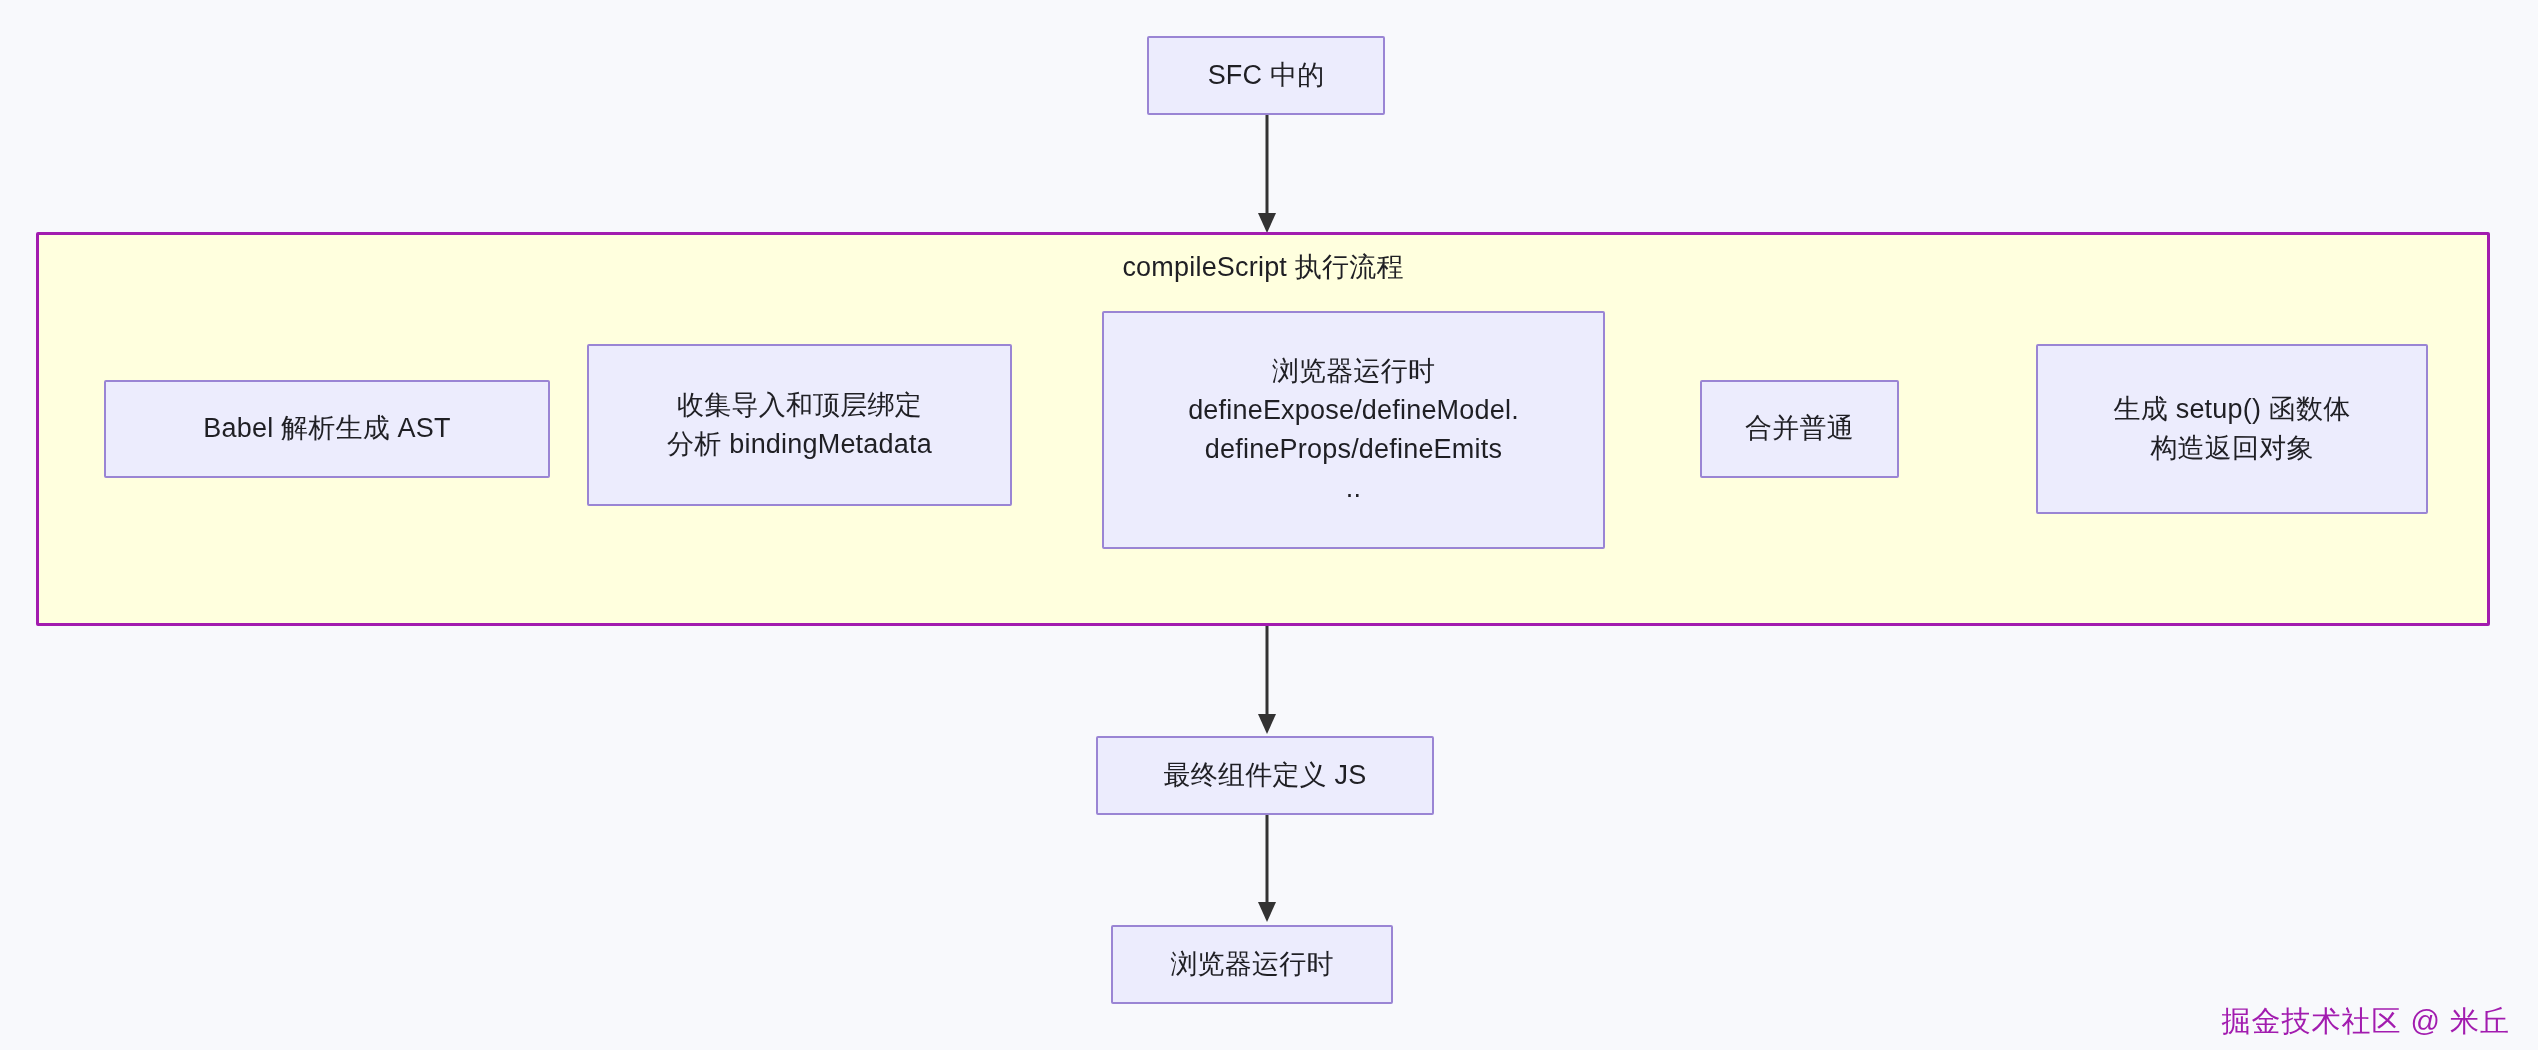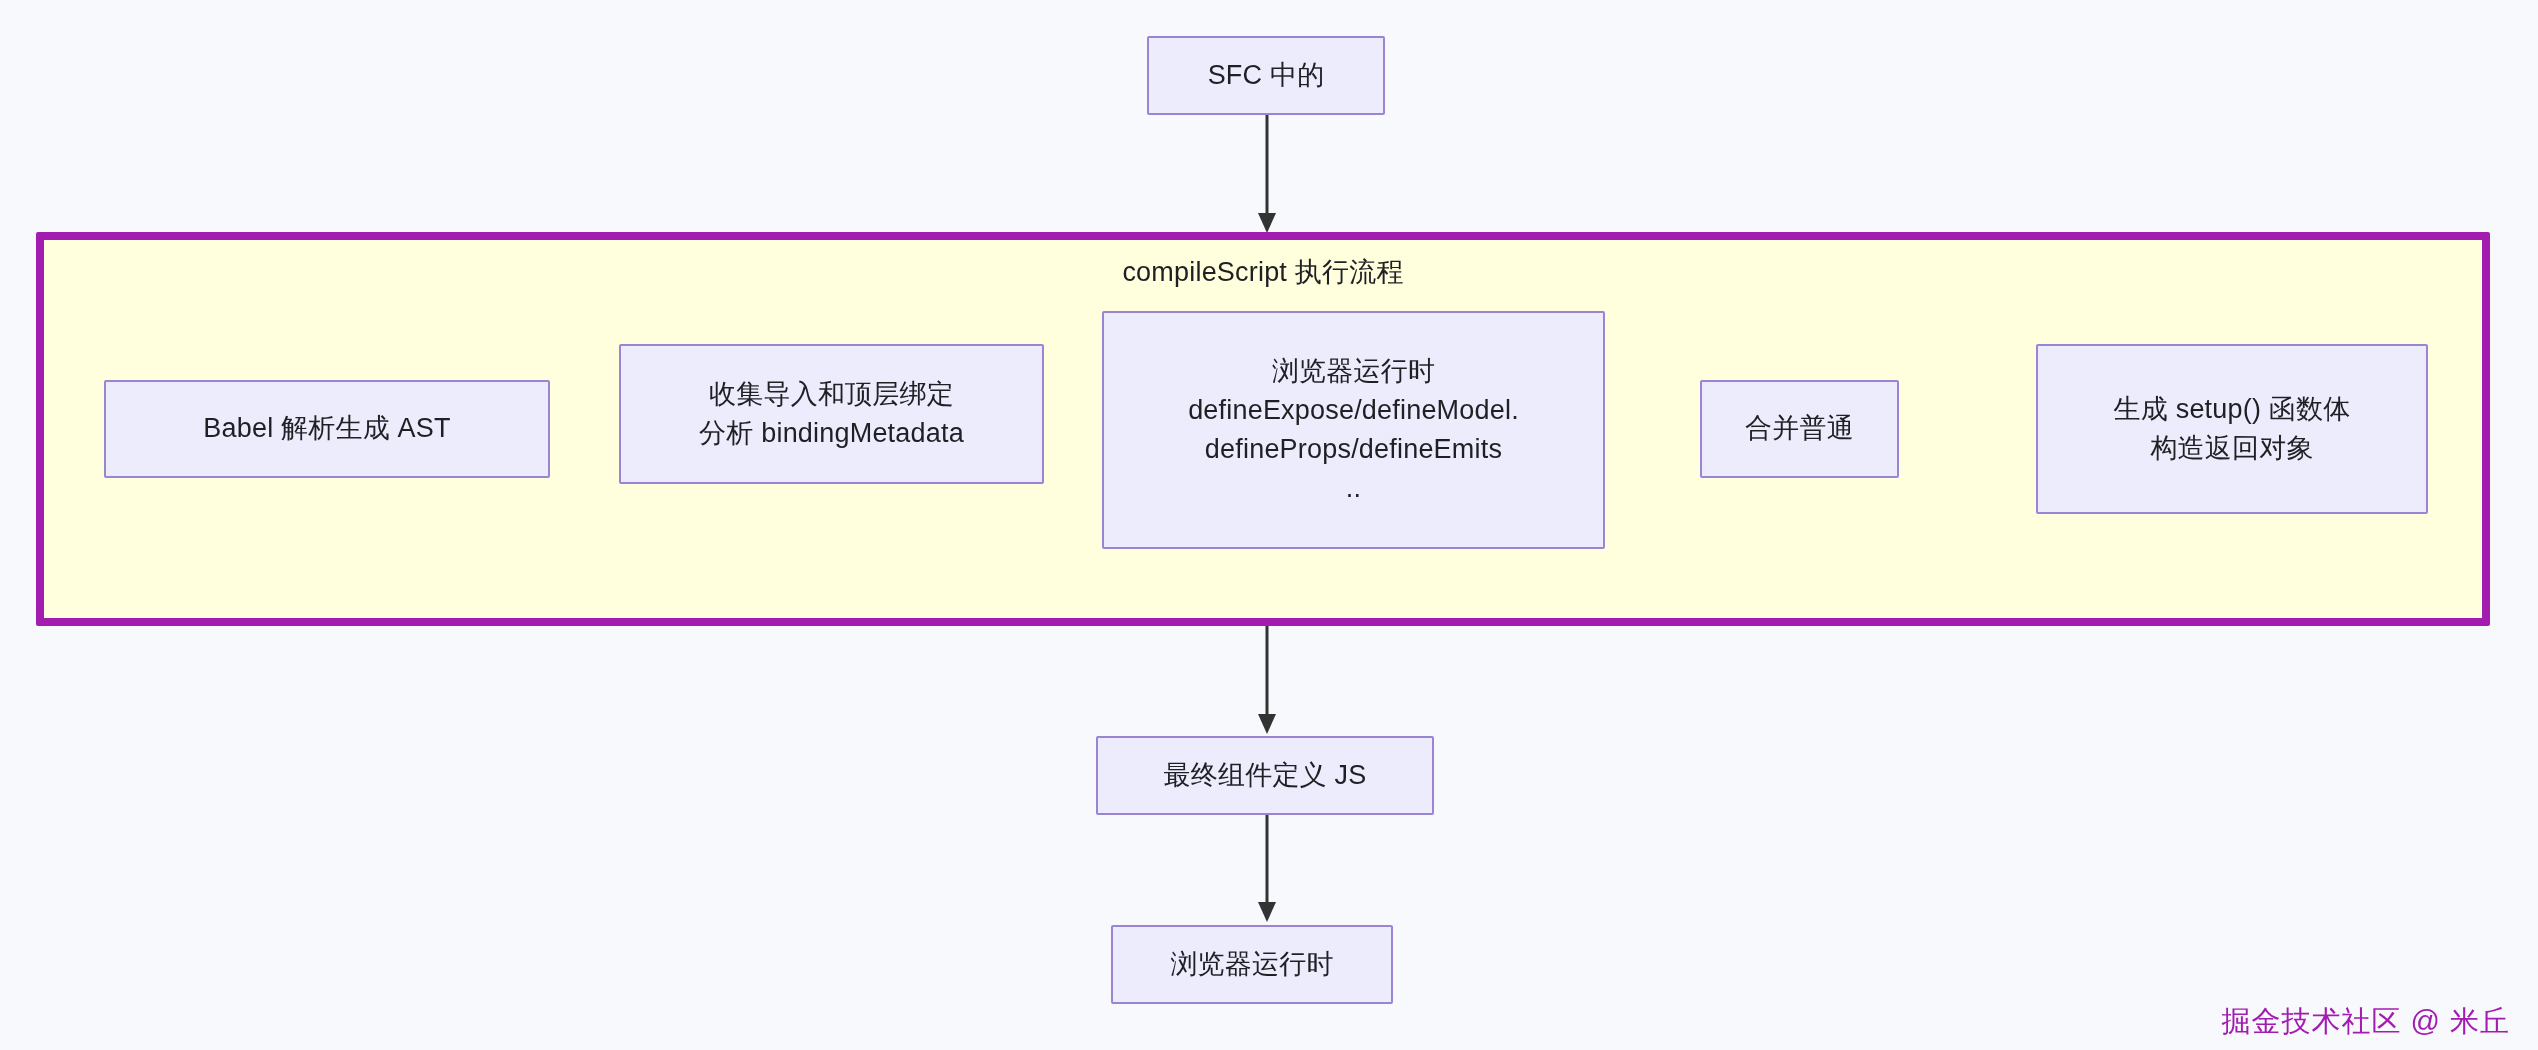--- a/index.html
+++ b/index.html
@@ -48,21 +48,21 @@
 
   
   #subgraph {
     position: absolute;
     box-sizing: border-box;
     left: 36px;
     top: 232px;
     width: 2454px;
     height: 394px;
     background: #ffffde;
-    border: 8px solid #a21caf;
+    border: 3px solid #a21caf;
     border-radius: 2px;
   }
   #subgraph-title {
     position: absolute;
     left: 0;
     top: 14px;
     width: 100%;
     text-align: center;
     font-size: 27px;
     color: #1f1f24;
@@ -110,21 +110,21 @@
   <div id="subgraph">
     <div id="subgraph-title">compileScript 执行流程</div>
   </div>
 
   <div class="node" id="node-babel" style="left:104px; top:380px; width:446px; height:98px;">
     <span class="lines">
       <span>Babel 解析生成 AST</span>
     </span>
   </div>
 
-  <div class="node" id="node-collect" style="left:587px; top:344px; width:425px; height:140px;margin-left:32px;">
+  <div class="node" id="node-collect" style="left:587px; top:344px; width:425px; height:162px;">
     <span class="lines">
       <span>收集导入和顶层绑定</span>
       <span>分析 bindingMetadata</span>
     </span>
   </div>
 
   <div class="node" id="node-macros" style="left:1102px; top:311px; width:503px; height:238px;">
     <span class="lines">
       <span>浏览器运行时</span>
       <span>defineExpose/defineModel.</span>

